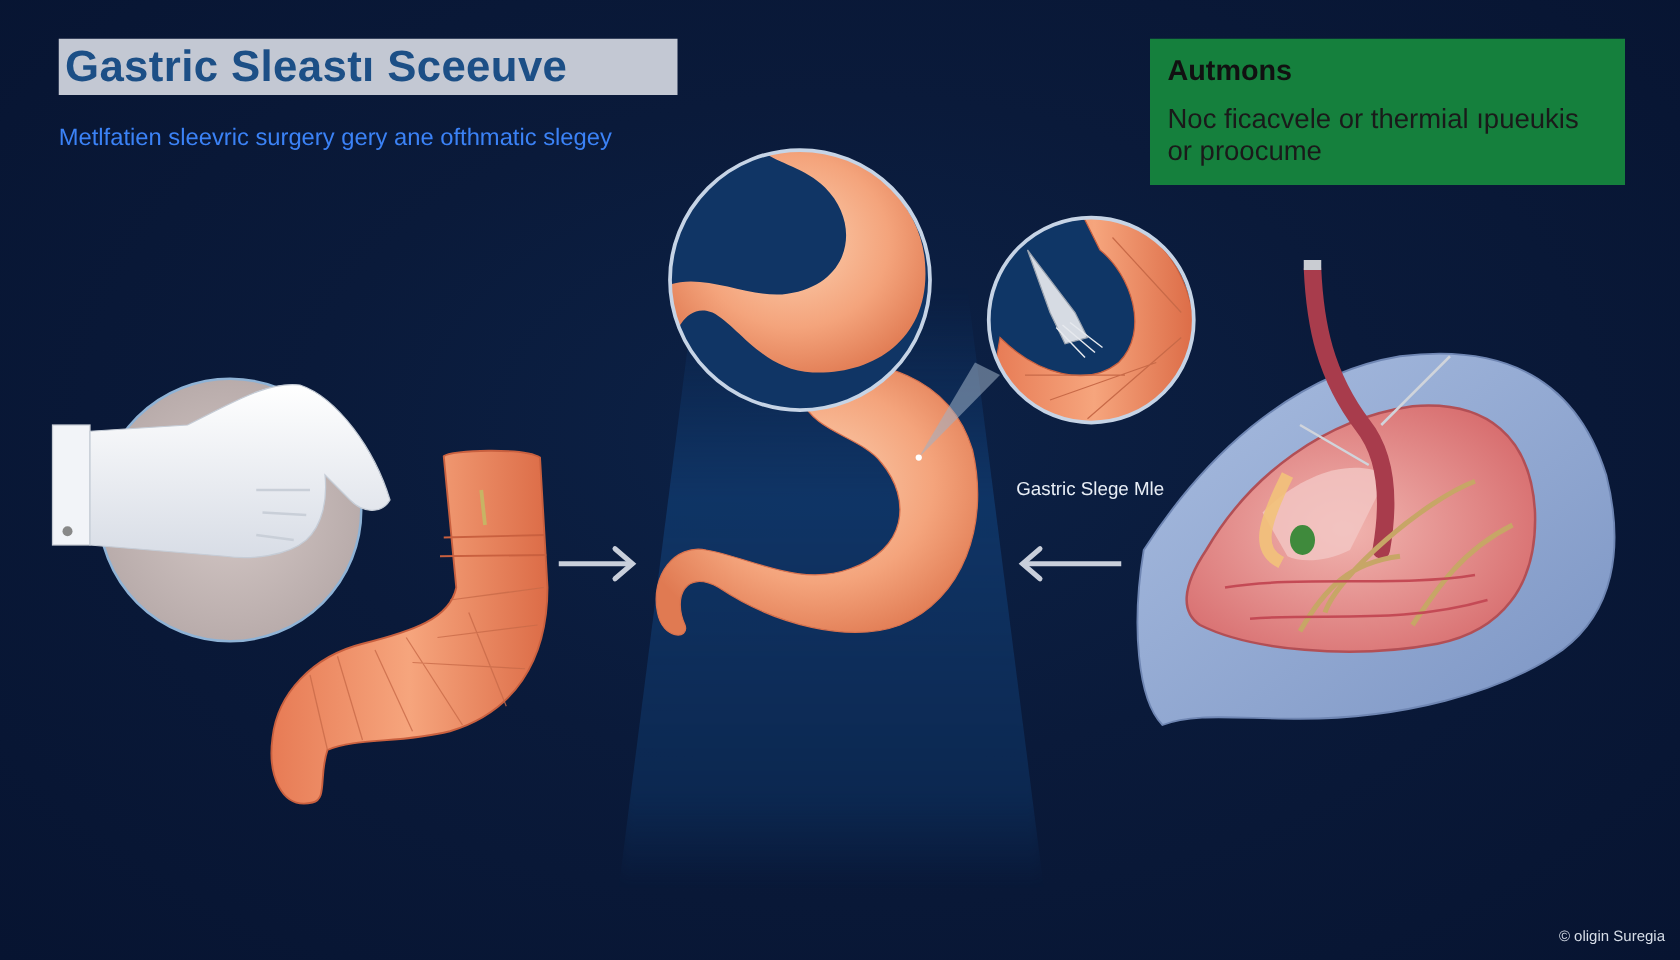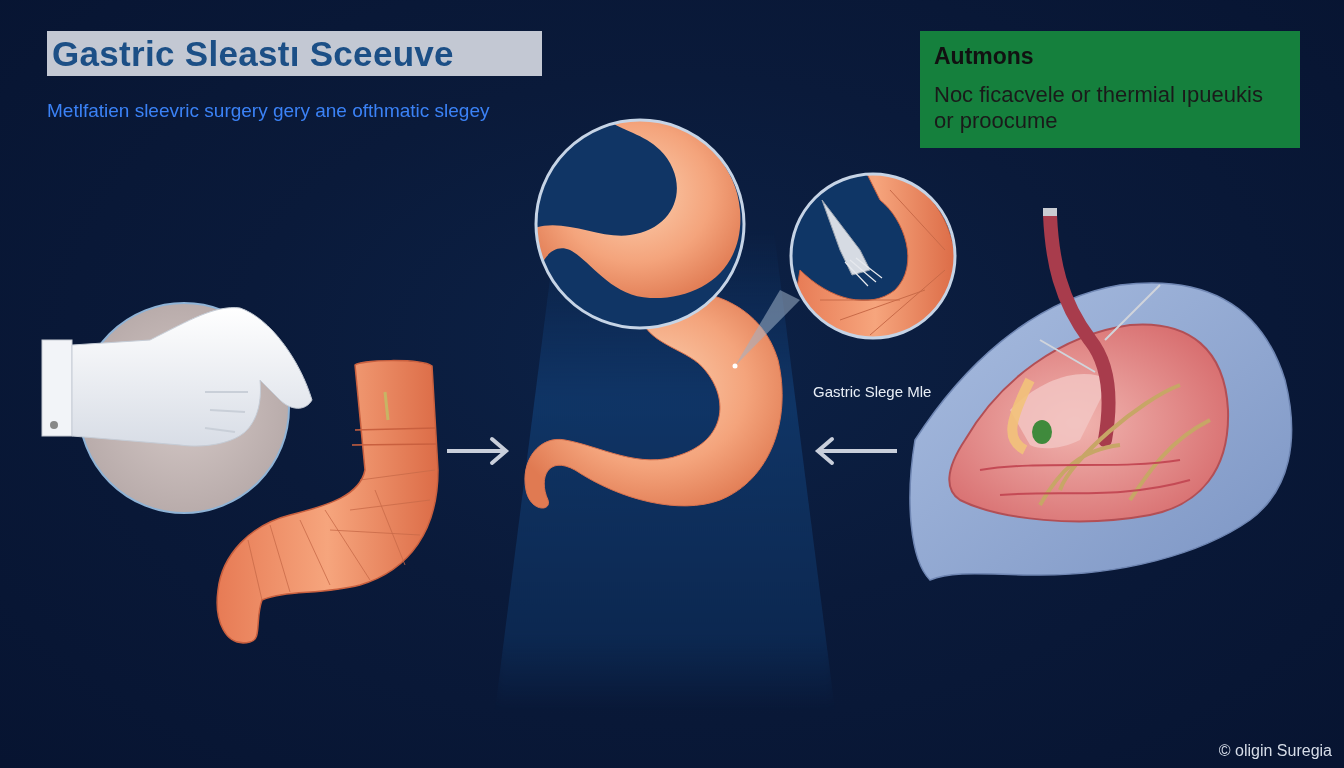--- a/index.html
+++ b/index.html
@@ -28,21 +28,21 @@
     .notes-box {
       position: absolute; left: 920px; top: 31px; width: 380px; height: 117px;
       background: #15803d; box-sizing: border-box; padding: 10px 14px;
     }
     .notes-title { font-size: 23px; font-weight: bold; color: #111; margin: 2px 0 12px 0; }
     .notes-body { font-size: 22px; color: #1a1a1a; line-height: 26px; }
     .label-sleeve {
       position: absolute; left: 813px; top: 355px; color: #e8eef6; font-size: 15px; white-space: nowrap; margin-top: 28px;
     }
     .copyright {
-      position: absolute; right: 12px; top: 742px; color: #d6dde8; font-size: 16px; white-space: nowrap;
+      position: absolute; right: 12px; top: 742px; color: #d6dde8; font-size: 12px; white-space: nowrap;
     }
     svg.art { position: absolute; left: 0; top: 0; }
   </style>
 </head>
 <body>
 
 <div class="spotlight"></div>
 
 <svg class="art" width="1344" height="768" viewBox="0 0 1344 768">
   <defs>

